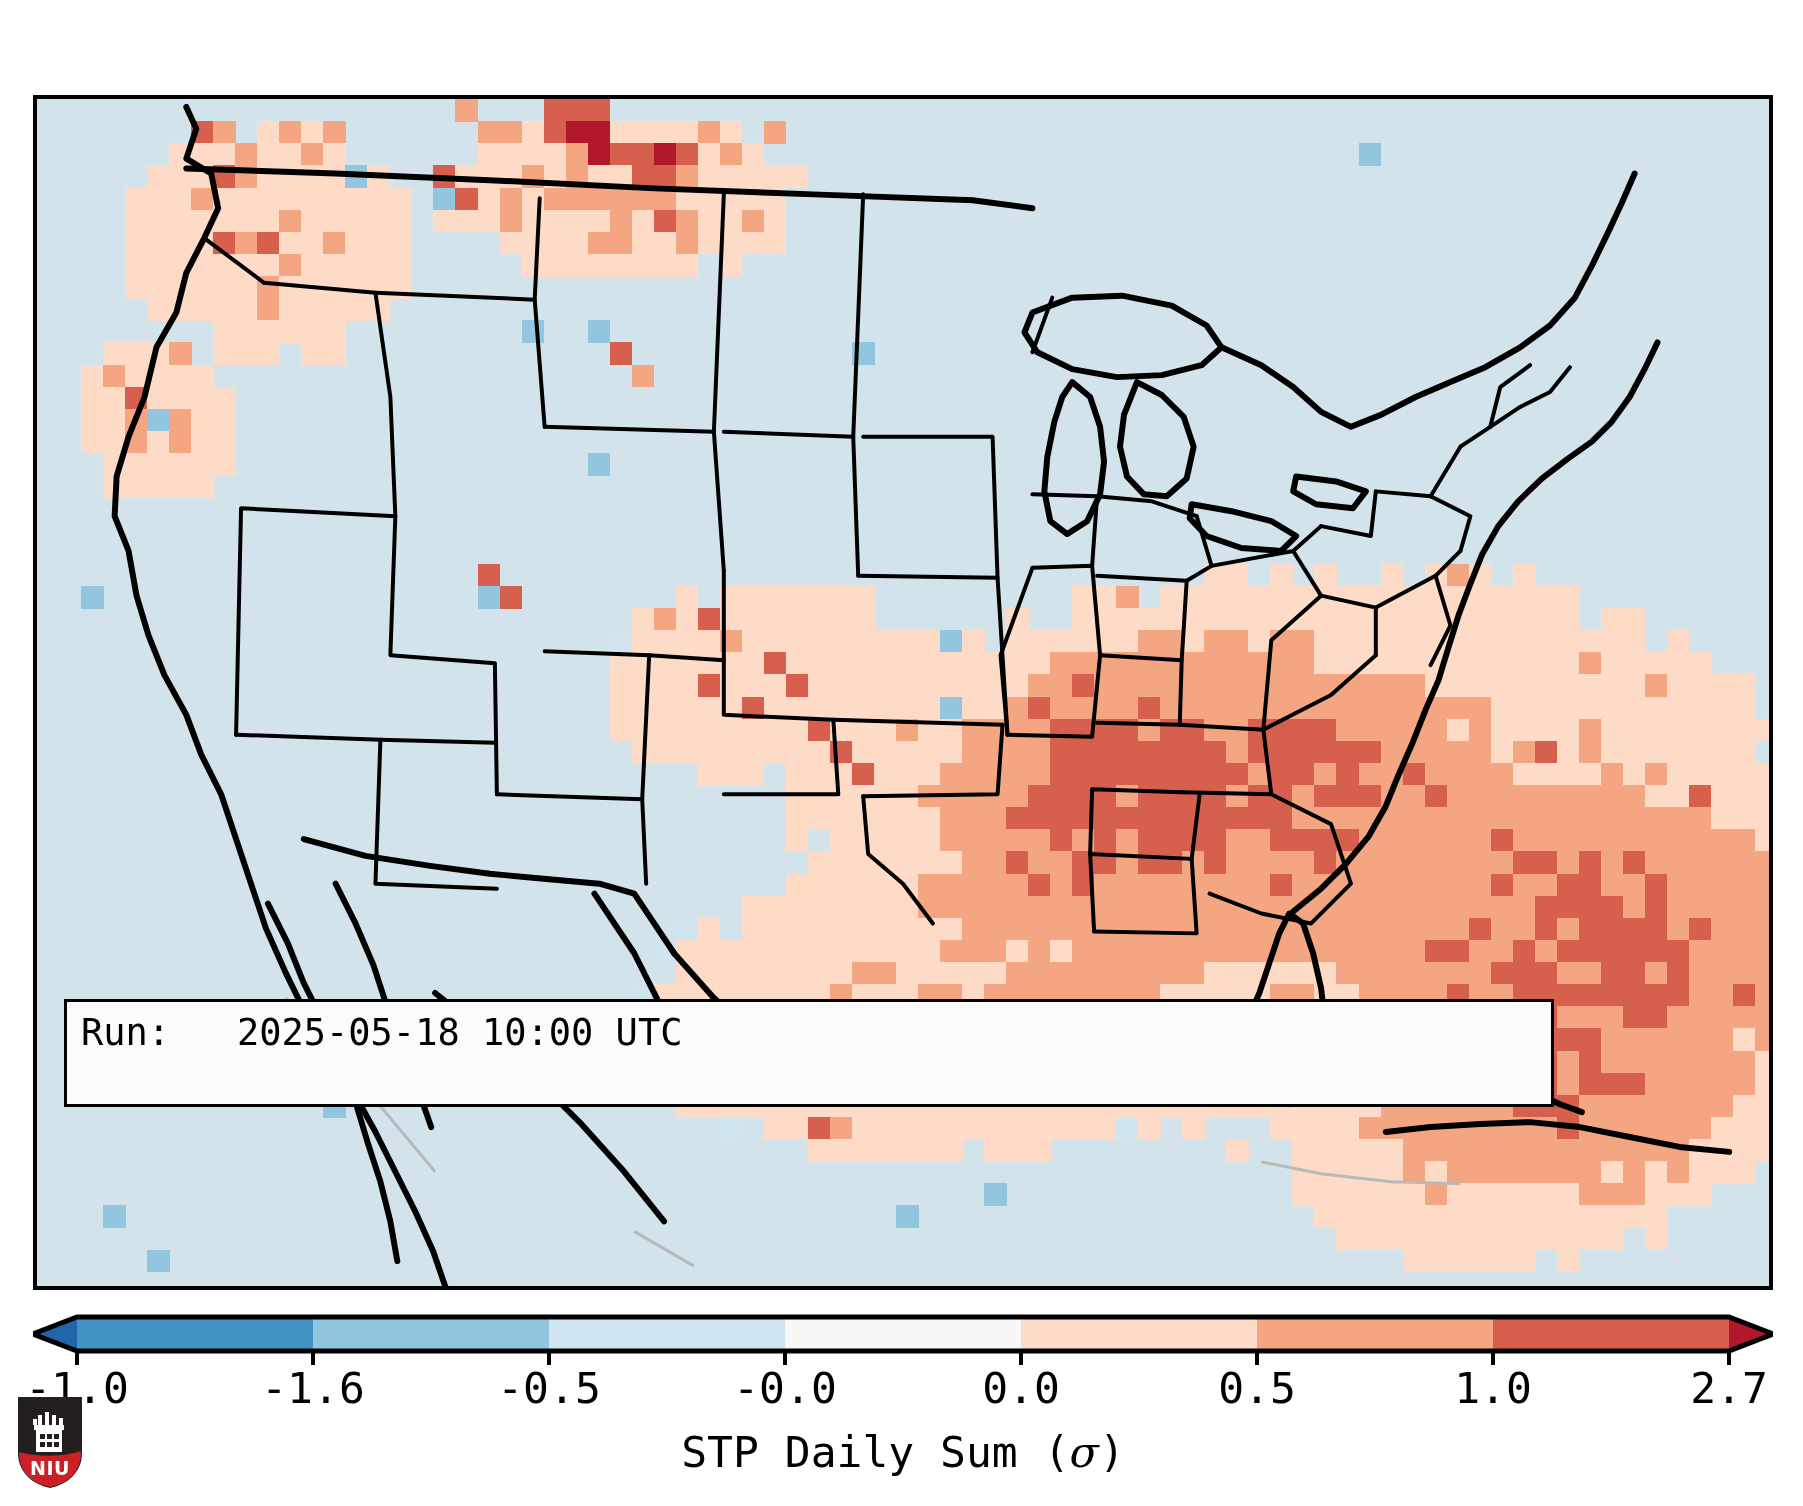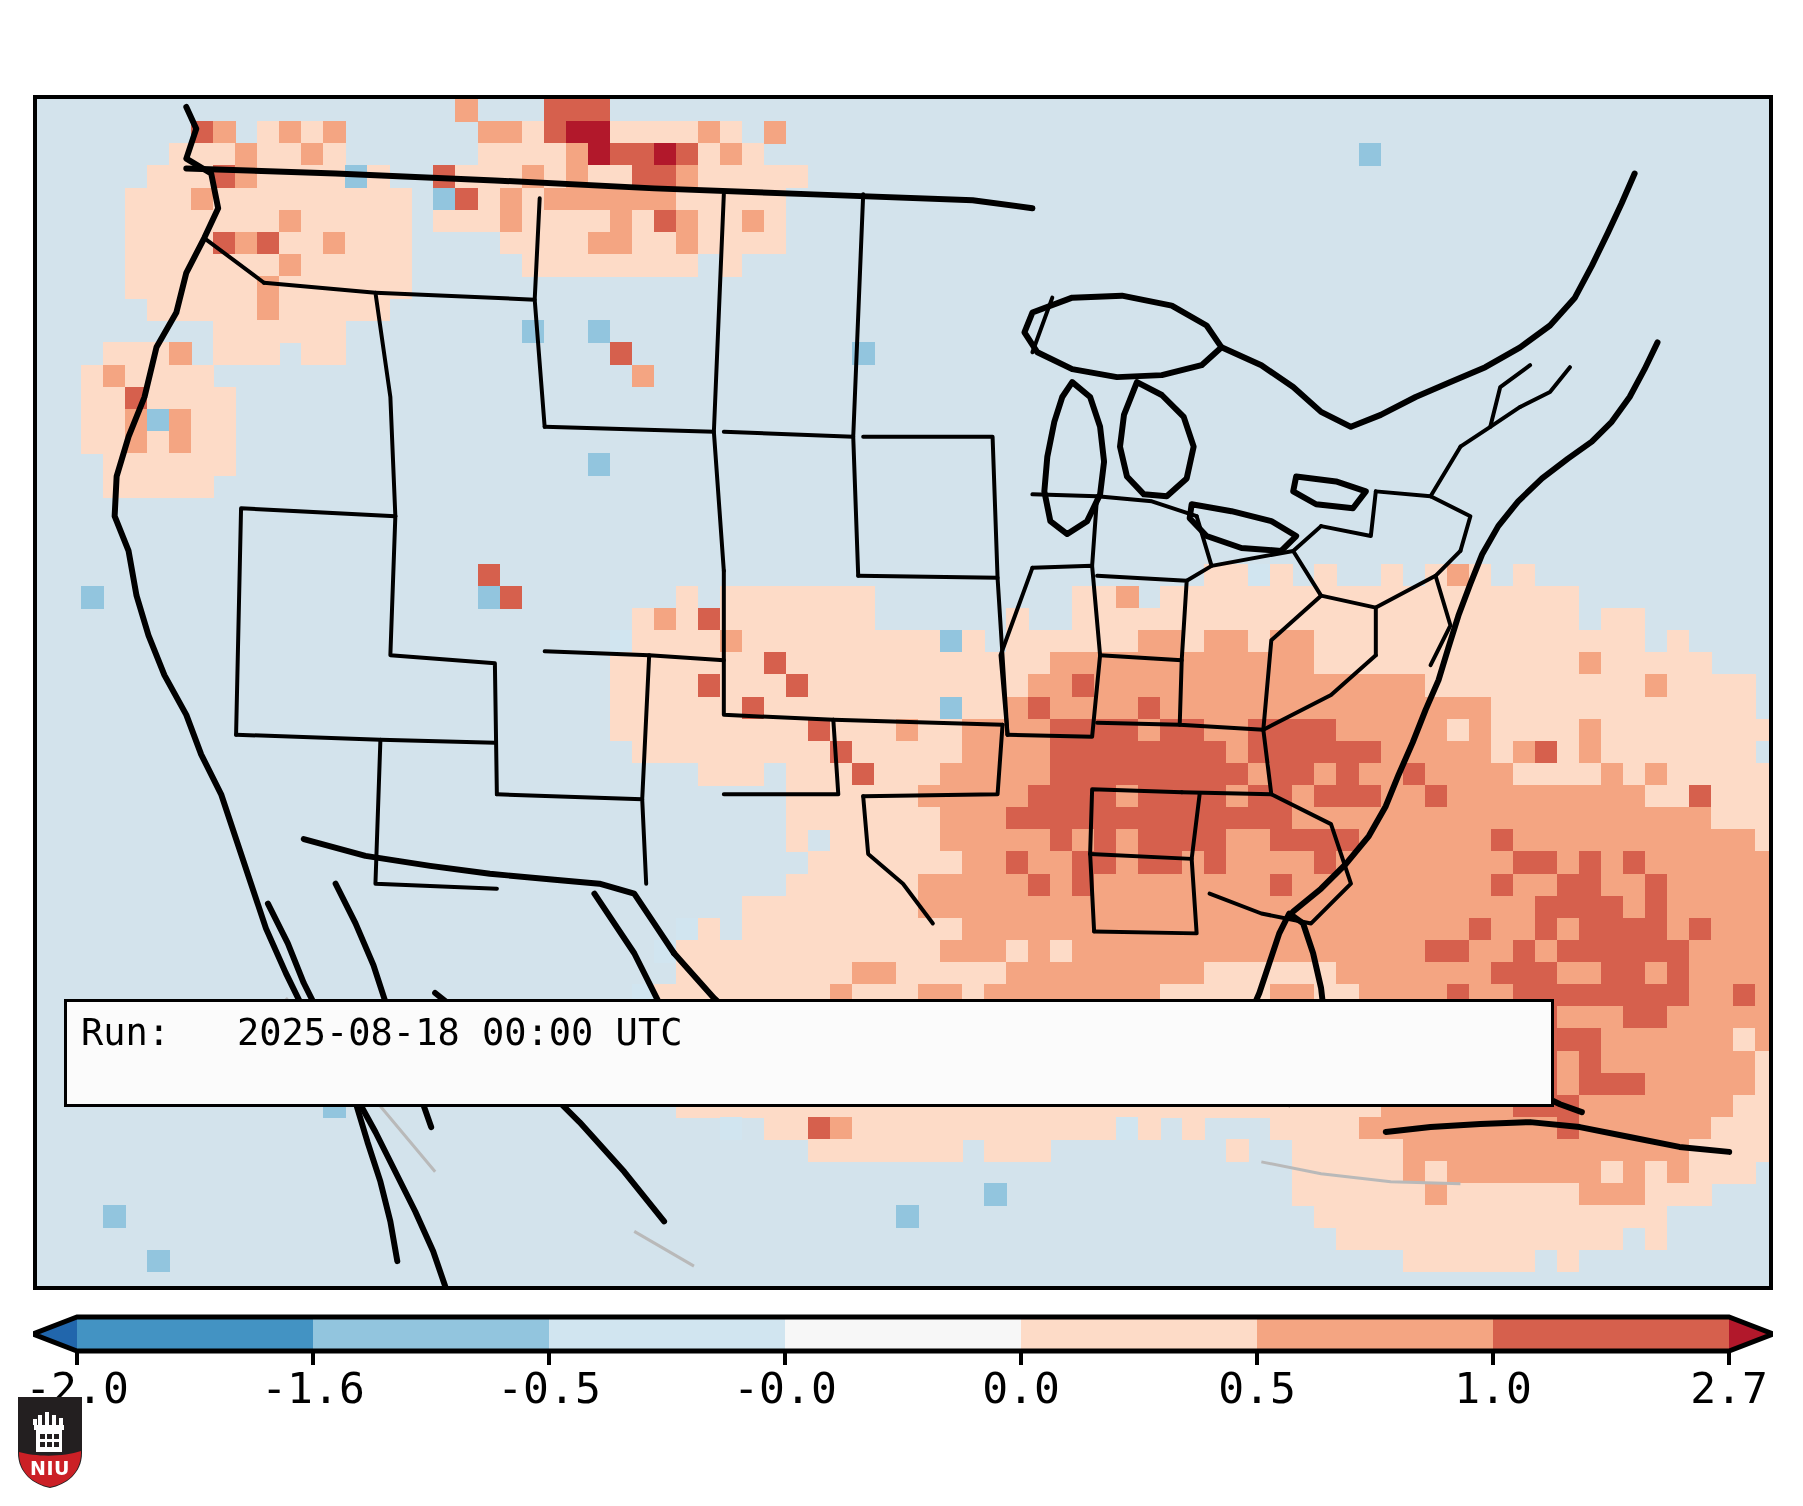--- a/index.html
+++ b/index.html
@@ -1753,21 +1753,21 @@
           </g>
 
           <g fill="none" stroke="#b9b9b9" stroke-width="3" stroke-linejoin="round">
             <path d="M250,905 L300,960 L350,1020 L400,1080"></path>
             <path d="M1230,1070 L1290,1082 L1360,1090 L1430,1092"></path>
             <path d="M600,1140 L660,1175"></path>
           </g>
         </svg>
       </div>
 
-      <div id="annot-box"><div>Run:   2025-08-18 00:00 UTC</div></div>
+      <div id="annot-box"><div>Run:   2025-05-18 10:00 UTC</div></div>
     </div>
   </div>
 
   <div id="cbar-wrap">
     <svg id="cbar-svg" width="1740" height="52" viewBox="0 0 1740 52">
       <g id="cbar-bands">
           <polygon points="44,4 44,38 0,21" fill="#2166ac"></polygon>
           <rect x="44.00" y="4" width="236.50" height="34" fill="#4393c3"></rect>
           <rect x="280.00" y="4" width="236.50" height="34" fill="#92c5de"></rect>
           <rect x="516.00" y="4" width="236.50" height="34" fill="#d1e5f0"></rect>
@@ -1784,29 +1784,30 @@
           <line x1="516.00" y1="38" x2="516.00" y2="52"></line>
           <line x1="752.00" y1="38" x2="752.00" y2="52"></line>
           <line x1="988.00" y1="38" x2="988.00" y2="52"></line>
           <line x1="1224.00" y1="38" x2="1224.00" y2="52"></line>
           <line x1="1460.00" y1="38" x2="1460.00" y2="52"></line>
           <line x1="1696.00" y1="38" x2="1696.00" y2="52"></line>
         </g>
     </svg>
   </div>
   <div id="cbar-ticklabels">
-      <span style="left: 44px;">-2.0</span>
+      <span style="left: 44px;">-1.0</span>
       <span style="left: 280px;">-1.6</span>
       <span style="left: 516px;">-0.5</span>
       <span style="left: 752px;">-0.0</span>
       <span style="left: 988px;">0.0</span>
       <span style="left: 1224px;">0.5</span>
       <span style="left: 1460px;">1.0</span>
       <span style="left: 1696px;">2.7</span>
     </div>
+  <div id="cbar-label"><span>STP Daily Sum (</span><span class="sig">σ</span><span>)</span></div>
 
   <div id="niu-logo">
     <svg width="72" height="95" viewBox="0 0 72 95">
       <path d="M4,2 H68 V58 C68,78 52,90 36,93 C20,90 4,78 4,58 Z" fill="#231f20"></path>
       <path d="M5,57 C22,62 50,62 67,56 V58 C67,78 52,89 36,92 C20,89 5,78 5,58 Z" fill="#cb2026"></path>
       <g fill="#ffffff">
         <rect x="24" y="20" width="4" height="10"></rect>
         <rect x="31" y="17" width="4" height="13"></rect>
         <rect x="38" y="20" width="4" height="10"></rect>
         <rect x="45" y="23" width="4" height="7"></rect>

